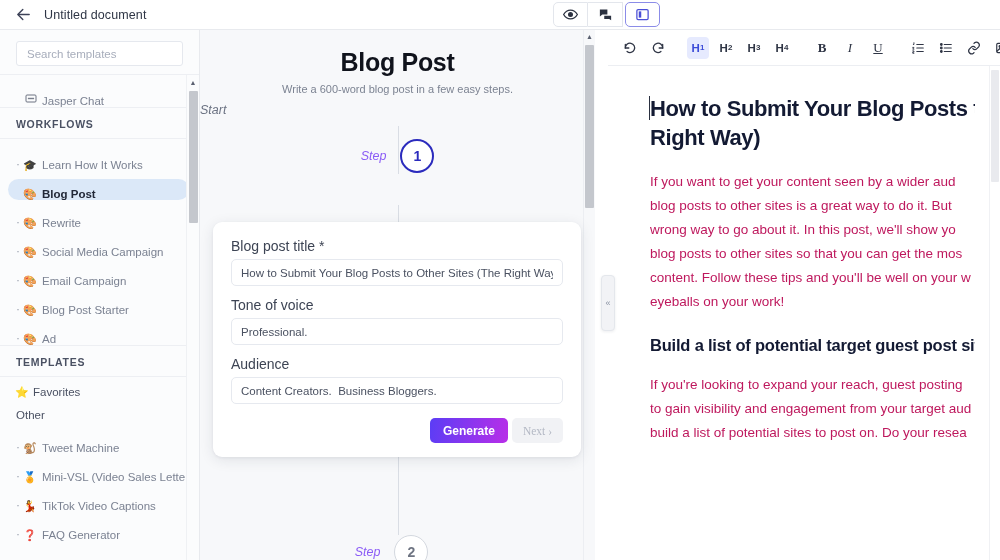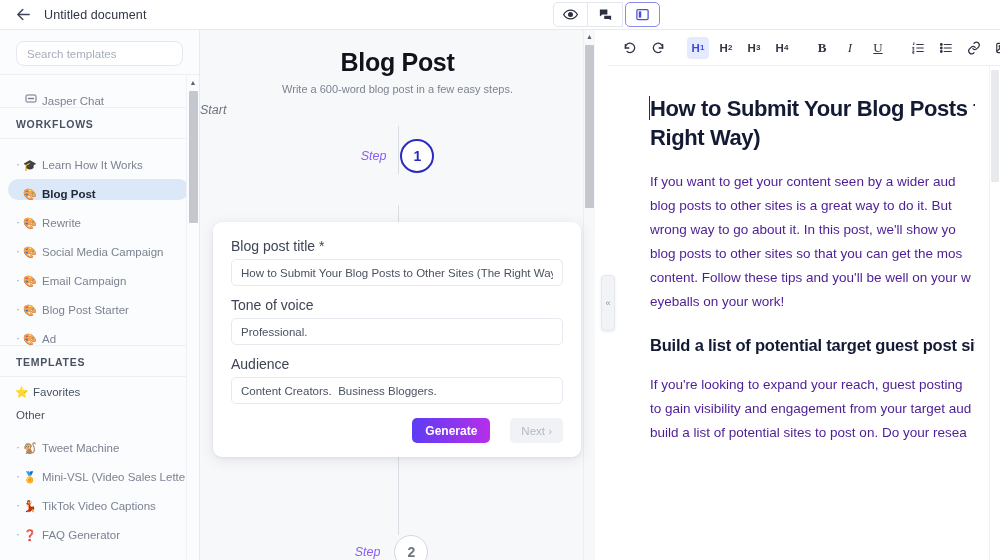--- a/index.html
+++ b/index.html
@@ -43,21 +43,21 @@
   }
 
   
   .sidebar {
     position: absolute; top: 30px; left: 0; width: 200px; height: 530px;
     background: #fbfcfd; border-right: 1px solid #e8eaee;
     overflow: hidden;
   }
   .search-wrap { padding: 11px 16px 8px 16px; }
   .search-input {
-    width: 100%; height: 25px; border: 1px solid #e5e8ee; border-radius: 8px;
+    width: 100%; height: 25px; border: 1px solid #e5e8ee; border-radius: 3px;
     background: #fff; font-size: 11.5px; color: #8c93a3;
     padding: 0 10px; font-family: "Liberation Sans", sans-serif;
     outline: none;
   }
   .search-input::placeholder { color: #a7adbb; }
   .sec-head {
     font-size: 10.5px; font-weight: bold; color: #4a5163;
     letter-spacing: 0.7px; padding: 10px 16px 8px 16px;
     border-top: 1px solid #edeff3;
   }
@@ -162,21 +162,21 @@
   }
   .btn-generate {
     height: 25px; padding: 0 13px; border: none; border-radius: 5px;
     background: linear-gradient(100deg, #5b3df5 0%, #b92ee8 100%);
     color: #fff; font-size: 12px; font-weight: bold; cursor: pointer;
     font-family: "Liberation Sans", sans-serif;
   }
   .btn-next {
     height: 25px; padding: 0 11px; border: none; border-radius: 5px;
     background: #f1f2f5; color: #b3b8c4; font-size: 11.5px; cursor: pointer;
-    margin-left: 20px; font-family: Liberation Sans, sans-serif;
+    margin-left: 4px; font-family: Liberation Serif, serif;
   }
 
   .wf-scroll {
     position: absolute; right: 0; top: 0; width: 12px; height: 530px;
     background: #f7f8fa; border-left: 1px solid #eceef2;
   }
   .wf-arrow {
     height: 13px; display: flex; align-items: center; justify-content: center;
     font-size: 7px; color: #5a6070; cursor: pointer;
   }
@@ -218,21 +218,21 @@
   .ed-h1 {
     font-size: 22px; font-weight: bold; color: #131a33; line-height: 1.32;
     letter-spacing: -0.4px; white-space: nowrap;
   }
   .ed-h1 .l2 { display: block; }
   .caret {
     position: absolute; left: 41px; top: 30px; width: 1.4px; height: 24px;
     background: #2a3040;
   }
   .ed-p {
-    font-size: 13.5px; color: #4c1d95; line-height: 1.78; margin-top: 18px;
+    font-size: 13.5px; color: #be185d; line-height: 1.78; margin-top: 18px;
     white-space: nowrap;
   }
   .ed-h2 {
     font-size: 16.5px; font-weight: bold; color: #131a33; margin-top: 22px;
     letter-spacing: -0.2px; white-space: nowrap;
   }
   .ed-scroll {
     position: absolute; right: 0; top: 36px; width: 11px; bottom: 0;
     background: #fff; border-left: 1px solid #f0f1f4;
   }

